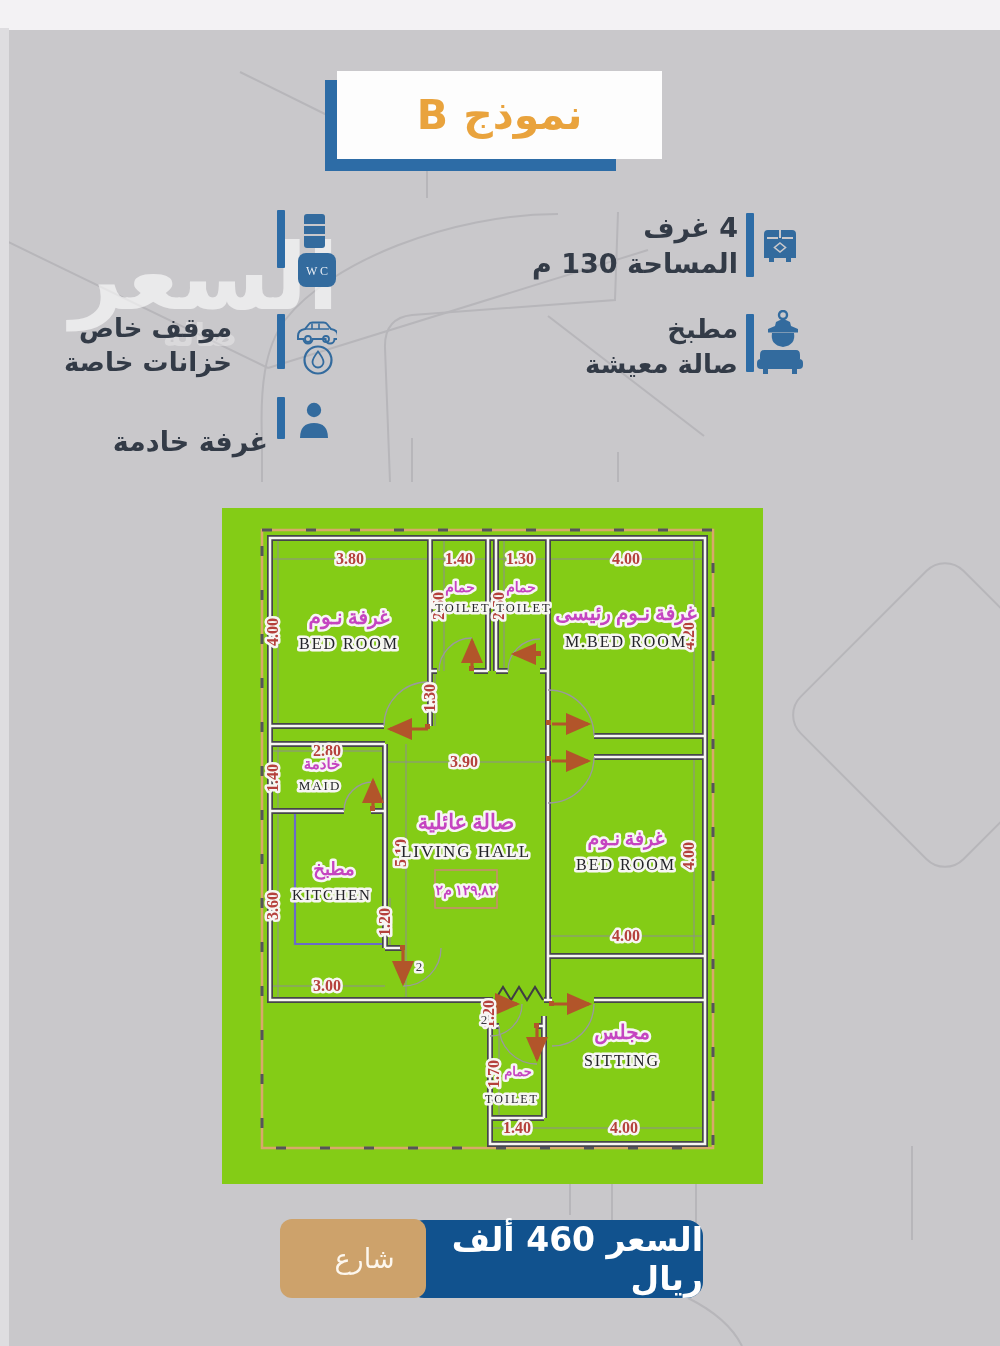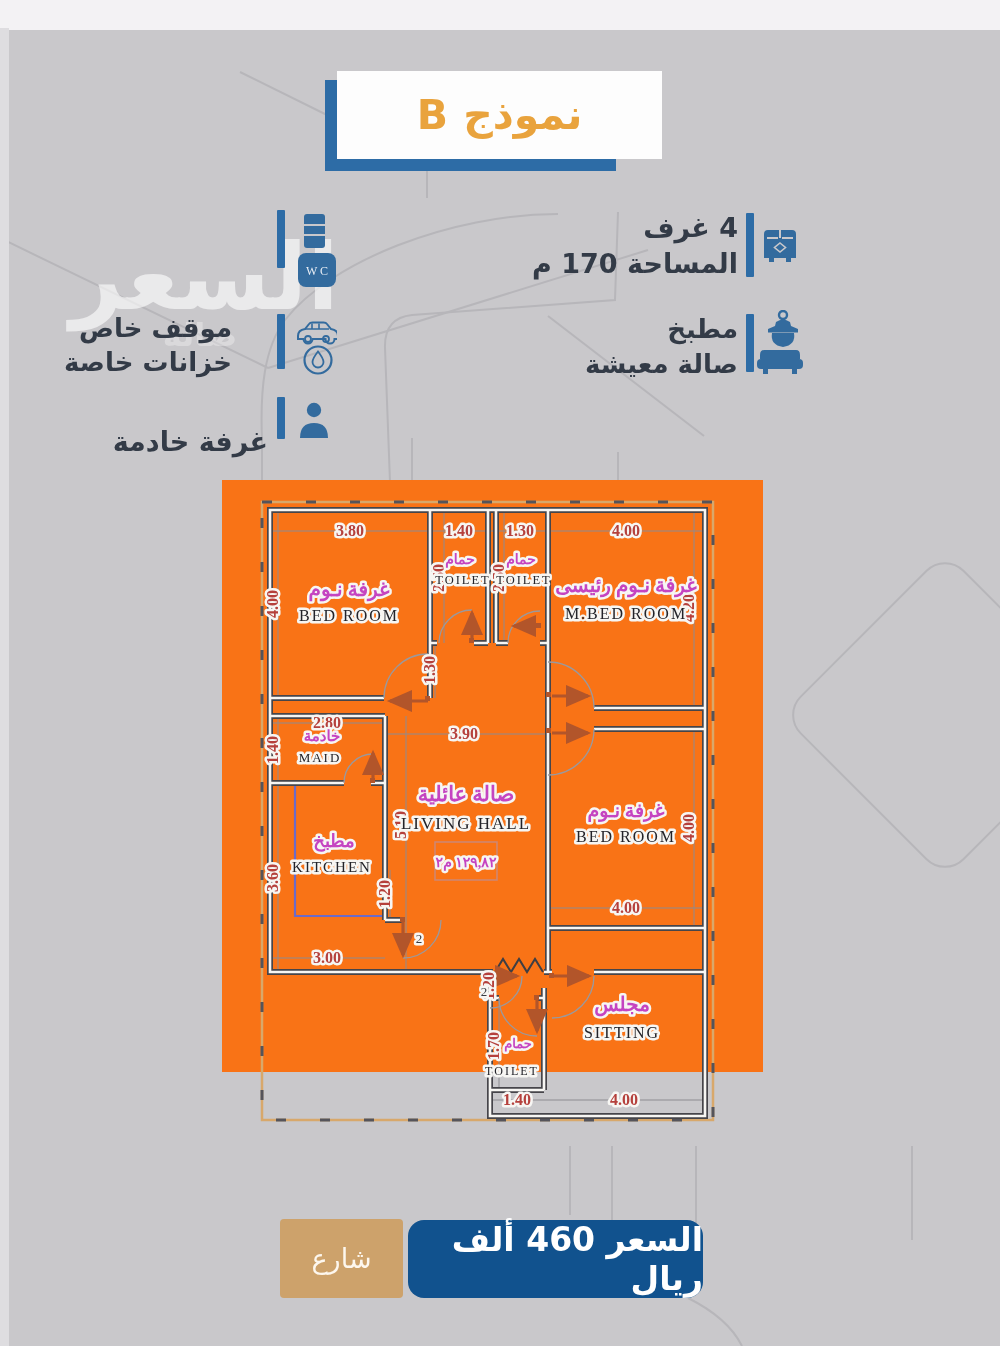--- a/index.html
+++ b/index.html
@@ -19,34 +19,34 @@
   .title-card{position:absolute;left:337px;top:71px;width:325px;height:88px;background:#fdfdfd;
               display:flex;align-items:center;justify-content:center;}
   .title-text{font-size:41px;font-weight:bold;color:#e9a33d;letter-spacing:1px;text-align:center;}
 
   
   .fbar{position:absolute;width:8px;background:#2d6ca6;border-radius:1px;}
   .ftext{position:absolute;text-align:right;color:#333b47;font-weight:bold;font-size:27px;line-height:36px;white-space:nowrap;}
   .ficon{position:absolute;}
 
   
-  .plan-panel{position:absolute;left:222px;top:480px;width:541px;height:592px;background:#f97316;}
+  .plan-panel{position:absolute;left:222px;top:508px;width:541px;height:676px;background:#84cc16;}
   .plan-svg text{font-family:"Liberation Serif",serif;}
   .dim{fill:#b5403c;font-size:16px;font-weight:600;text-anchor:middle;}
   .rlab-ar{fill:#c544c1;font-weight:bold;text-anchor:middle;font-family:"DejaVu Sans",sans-serif;}
   .rlab-en{fill:#232329;text-anchor:middle;letter-spacing:2px;}
   .ko{paint-order:stroke;stroke:#f7f6f3;stroke-width:5px;stroke-linejoin:round;}
   .dn{fill:#3a3a40;font-size:13px;text-anchor:middle;}
 
   
   .price-badge{position:absolute;left:408px;top:1220px;width:295px;height:78px;background:#11528e;border-radius:16px;
                display:flex;align-items:center;justify-content:center;}
   .price-text{color:#ffffff;font-size:33px;font-weight:bold;}
-  .street-badge{position:absolute;left:280px;top:1219px;width:123px;height:79px;background:#cda26b;border-radius:4px;
-                display:flex;align-items:center;justify-content:center;}
+  .street-badge{position:absolute;left:280px;top:1219px;width:123px;height:79px;background:#cda26b;border-radius:12px;
+                display:flex;align-items:center;justify-content:center;padding-left:23px;}
   .street-text{color:#fdf7ee;font-size:27px;}
 </style>
 </head>
 <body>
 
 <div class="page">
 
   <svg class="bg-pattern" viewBox="0 0 1000 1346">
     <g fill="none" stroke="#b7b6ba" stroke-width="2">
       <path d="M558,214 C450,214 330,262 285,320 C264,348 260,390 262,440 L262,482"></path>
@@ -76,21 +76,21 @@
   </div>
 
   <div class="title-accent"></div>
   <div class="title-card">
     <div class="title-text" dir="rtl">نموذج B</div>
   </div>
 
   <div class="fbar" style="left:746px;top:213px;height:64px;"></div>
   <div class="ftext" dir="rtl" style="right:262px;top:210px;margin-left:17px;">
     <div>4 غرف</div>
-    <div>المساحة 170 م</div>
+    <div>المساحة 130 م</div>
   </div>
   <svg class="ficon" style="left:760px;top:228px;" width="40" height="38" viewBox="0 0 40 38">
     <path fill="#336b9e" d="M4,6 q0,-4 4,-4 h24 q4,0 4,4 v24 h-5 v4 h-5 v-4 H14 v4 H9 v-4 H4 z"></path>
     <path stroke="#c9c8cb" stroke-width="2" fill="none" d="M7,10 h11 M22,10 h11 M20,2 v8"></path>
     <path stroke="#c9c8cb" stroke-width="1.6" fill="none" d="M20,15 l5.5,4.5 -5.5,4.5 -5.5,-4.5 z"></path>
   </svg>
 
   <div class="fbar" style="left:746px;top:314px;height:58px;"></div>
   <div class="ftext" dir="rtl" style="right:262px;top:312px;font-size:26px;line-height:35px;">
     <div>مطبخ</div>

